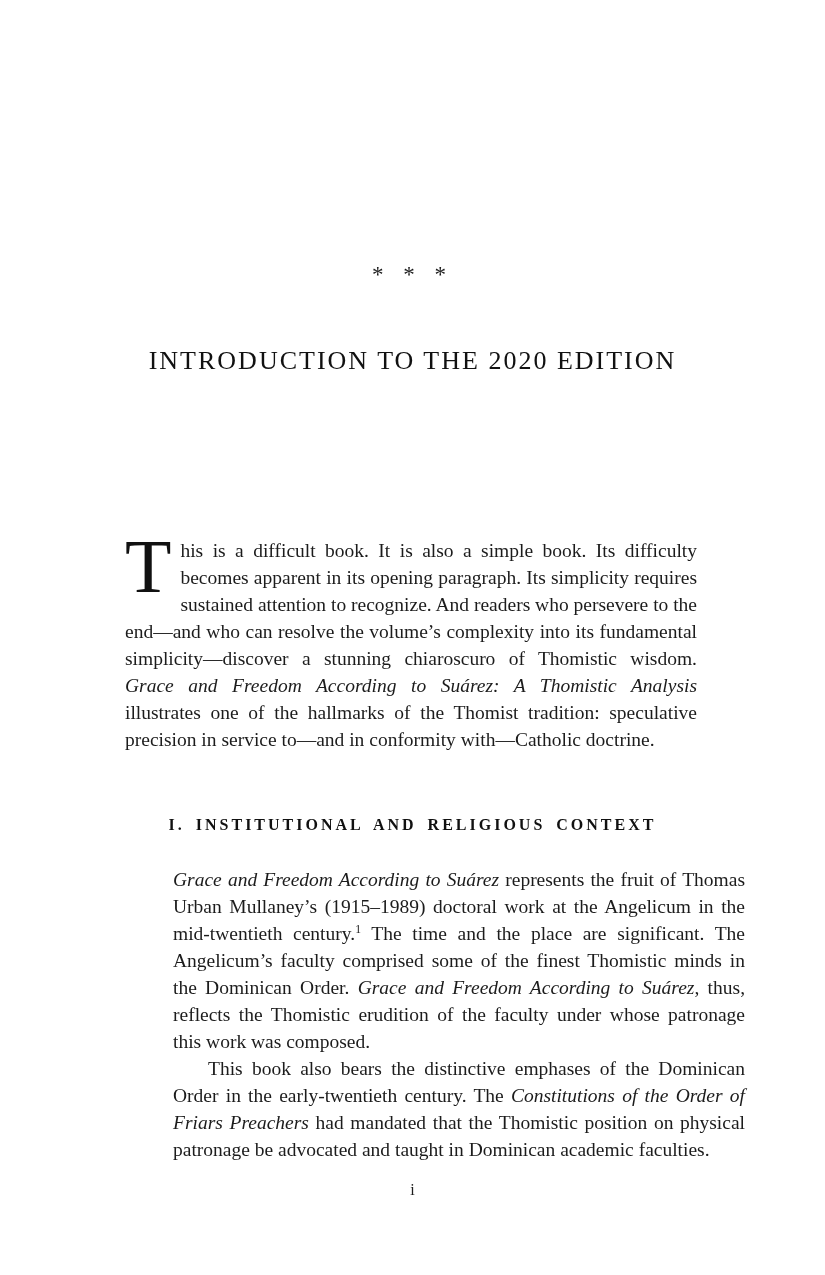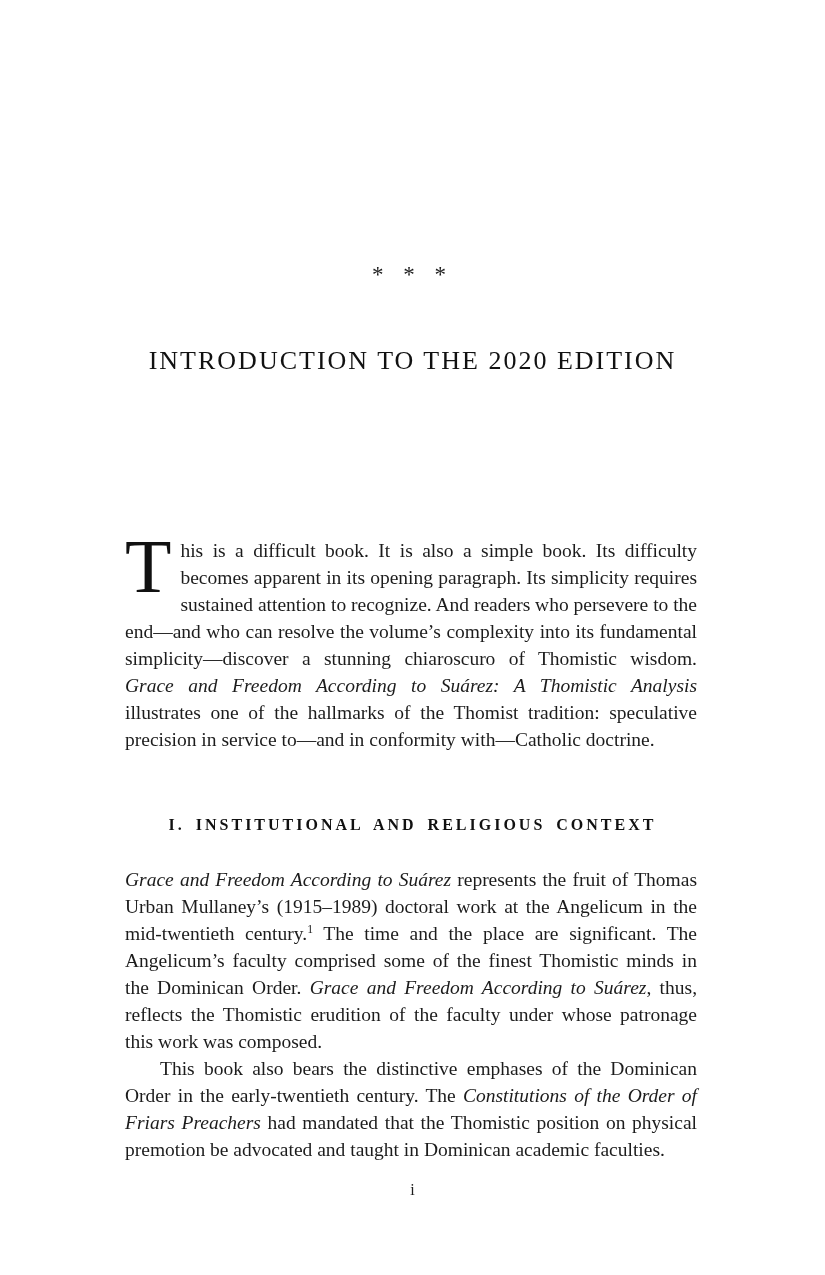--- a/index.html
+++ b/index.html
@@ -37,21 +37,21 @@
     letter-spacing: 2px;
     margin: 0;
     color: #111111;
   }
   .text-block {
     position: absolute;
     left: 125px;
     width: 572px;
   }
   .text-block-1 { top: 537px; }
-  .text-block-2 { top: 866px; }
+  .text-block-2 { top: 866px; margin-left: 48px; }
   p.body-para {
     margin: 0;
     font-size: 19.5px;
     line-height: 27px;
     text-align: justify;
     color: #1c1c1c;
   }
   p.body-para.indent { text-indent: 35px; }
   p.body-para em { font-style: italic; font-family: Liberation Serif, serif; }
   sup.footnote-ref {
@@ -99,18 +99,18 @@
   <h1 class="chapter-title">INTRODUCTION TO THE 2020 EDITION</h1>
 
   <div class="text-block text-block-1">
     <p class="body-para"><span class="dropcap">T</span><span>his is a difficult book. It is also a simple book. Its difficulty becomes apparent in its opening paragraph. Its simplicity requires sustained attention to recognize. And readers who persevere to the end—and who can resolve the volume’s complexity into its fundamental simplicity—discover a stunning chiaroscuro of Thomistic wisdom. </span><em>Grace and Freedom According to Suárez: A Thomistic Analysis</em><span> illustrates one of the hallmarks of the Thomist tradition: speculative precision in service to—and in conformity with—Catholic doctrine.</span></p>
   </div>
 
   <h2 class="section-heading">I. INSTITUTIONAL AND RELIGIOUS CONTEXT</h2>
 
   <div class="text-block text-block-2">
     <p class="body-para"><em>Grace and Freedom According to Suárez</em><span> represents the fruit of Thomas Urban Mullaney’s (1915–1989) doctoral work at the Angelicum in the mid-twentieth century.</span><sup class="footnote-ref">1</sup><span> The time and the place are significant. The Angelicum’s faculty comprised some of the finest Thomistic minds in the Dominican Order. </span><em>Grace and Freedom According to Suárez</em><span>, thus, reflects the Thomistic erudition of the faculty under whose patronage this work was composed.</span></p>
-    <p class="body-para indent"><span>This book also bears the distinctive emphases of the Dominican Order in the early-twentieth century. The </span><em>Constitutions of the Order of Friars Preachers</em><span> had mandated that the Thomistic position on physical premotion be advocated and taught in Dominican academic faculties.</span></p>
+    <p class="body-para indent"><span>This book also bears the distinctive emphases of the Dominican Order in the early-twentieth century. The </span><em>Constitutions of the Order of Friars Preachers</em><span> had mandated that the Thomistic position on physical patronage be advocated and taught in Dominican academic faculties.</span></p>
   </div>
 
   <div class="folio">i</div>
 
 </div>
 
 </body></html>

